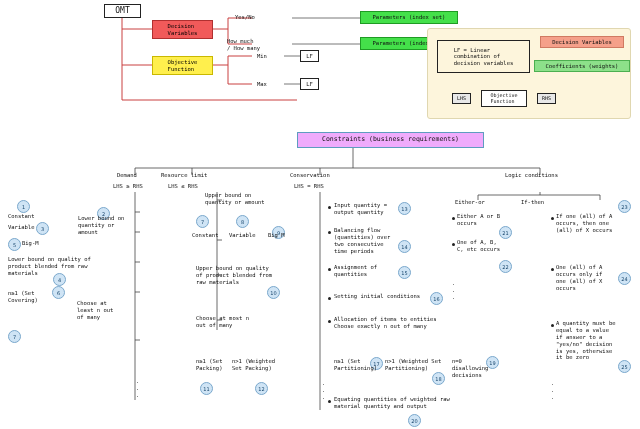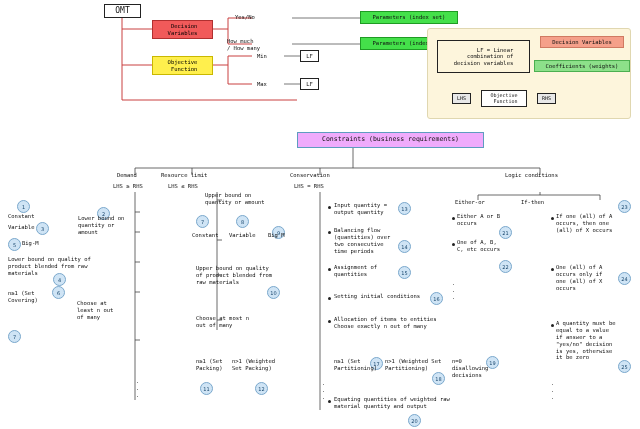--- a/index.html
+++ b/index.html
@@ -1,18 +1,18 @@
 <!DOCTYPE html>
 <html><head>
 <meta charset="utf-8">
 <style>
   html,body{margin:0;padding:0;}
   body{width:640px;height:429px;background:#ffffff;font-family:"DejaVu Sans Mono",monospace;color:#111;position:relative;overflow:hidden;}
   #canvas{position:absolute;left:0;top:0;width:640px;height:429px;}
-  .node{position:absolute;box-sizing:border-box;display:flex;align-items:center;justify-content:center;text-align:right;line-height:1.12;}
+  .node{position:absolute;box-sizing:border-box;display:flex;align-items:center;justify-content:center;text-align:left;line-height:1.12;}
   .box{border:1px solid #222;background:#fff;}
   .txt{position:absolute;white-space:pre;line-height:1.25;}
   .circle{position:absolute;border-radius:50%;background:#cfe4f5;border:1px solid #7aa8cc;color:#17456b;display:flex;align-items:center;justify-content:center;font-size:5px;font-family:"DejaVu Sans",sans-serif;}
   svg{position:absolute;left:0;top:0;}
   .bullet{position:absolute;width:3px;height:3px;border-radius:50%;background:#222;}
 </style>
 </head>
 <body>
 
 <div id="canvas">

